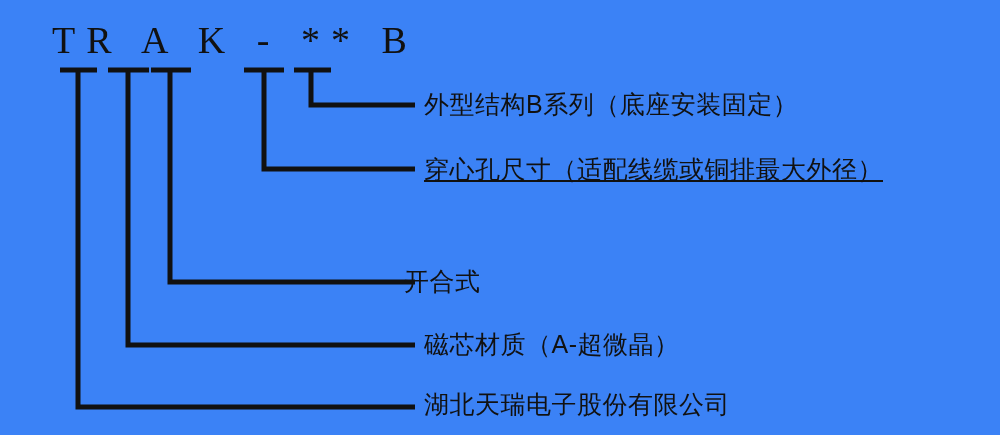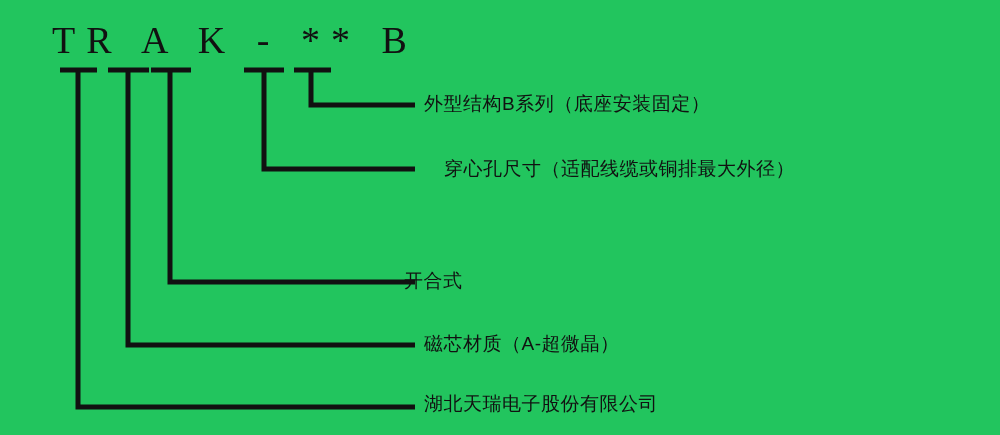--- a/index.html
+++ b/index.html
@@ -4,21 +4,21 @@
 <style>
   html, body {
     margin: 0;
     padding: 0;
     background: #ffffff;
   }
   #canvas {
     position: relative;
     width: 1000px;
     height: 435px;
-    background: #22c55e;
+    background: #3b82f6;
     overflow: hidden;
     font-family: "Liberation Sans", sans-serif;
   }
 
   
   .model-code {
     position: absolute;
     left: 52px;
     top: 18px;
     font-family: "Liberation Serif", serif;
@@ -35,28 +35,28 @@
     left: 0;
     top: 0;
     width: 1000px;
     height: 435px;
   }
 
   
   .callout-label {
     position: absolute;
     font-family: "Liberation Sans", sans-serif;
-    font-size: 19px;
+    font-size: 25px;
     color: #111111;
     white-space: nowrap;
     line-height: 30px;
     letter-spacing: 0.5px;
   }
   .callout-label.l1 { left: 424px; top: 89px; }
-  .callout-label.l2 { left: 444px; top: 154px; }
+  .callout-label.l2 { left: 424px; top: 154px; text-decoration: underline; }
   .callout-label.l3 { left: 404px; top: 266px; }
   .callout-label.l4 { left: 424px; top: 329px; }
   .callout-label.l5 { left: 424px; top: 389px; }
 </style>
 </head>
 <body>
 
 <div id="canvas">
 
   <div class="model-code">TR A K - ** B</div>

